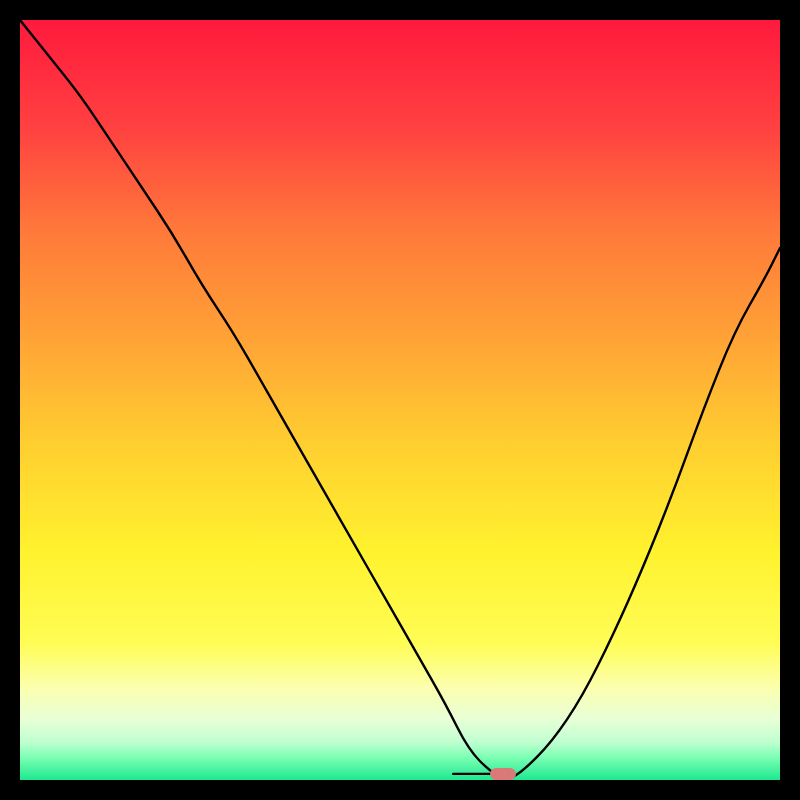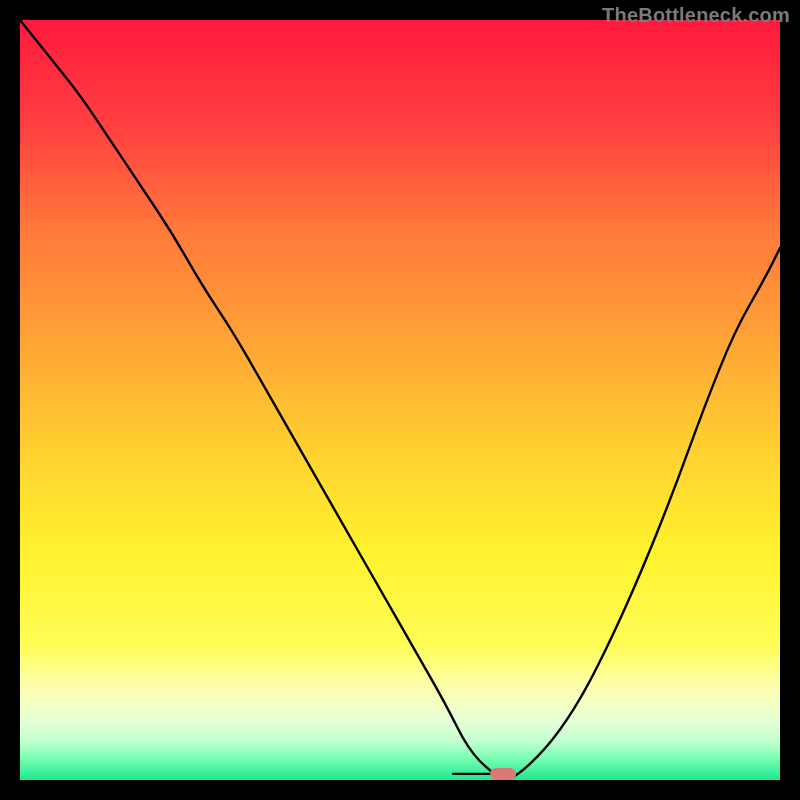--- a/index.html
+++ b/index.html
@@ -60,14 +60,13 @@
 <div class="stage">
 
   <div class="plot">
     <div class="gradient" id="grad" style="background: linear-gradient(rgb(255, 26, 61) 0%, rgb(255, 64, 64) 14%, rgb(255, 122, 58) 28%, rgb(255, 163, 54) 42%, rgb(255, 207, 48) 56%, rgb(255, 242, 46) 70%, rgb(255, 253, 85) 82%, rgb(251, 255, 176) 88%, rgb(232, 255, 214) 92%, rgb(191, 255, 208) 95%, rgb(125, 255, 180) 97%, rgb(29, 232, 144) 100%);"></div>
     <svg class="curve" viewBox="0 0 760 760" preserveAspectRatio="none">
       <path id="curvePath" fill="none" stroke="#000" stroke-width="2.4" stroke-linecap="round" stroke-linejoin="round" d="M 0.0 0.0 Q 0.0 0.0 15.2 19.0 Q 30.4 38.0 45.6 57.0 Q 60.8 76.0 76.0 98.8 Q 91.2 121.6 106.4 144.4 Q 121.6 167.2 136.8 190.0 Q 152.0 212.8 167.2 239.4 Q 182.4 266.0 197.6 288.8 Q 212.8 311.6 228.0 338.2 Q 243.2 364.8 258.4 391.4 Q 273.6 418.0 288.8 444.6 Q 304.0 471.2 319.2 497.8 Q 334.4 524.4 349.6 551.0 Q 364.8 577.6 380.0 604.2 Q 395.2 630.8 410.4 657.4 Q 425.6 684.0 437.0 706.8 Q 448.4 729.6 459.8 741.0 Q 471.2 752.4 478.8 756.2 Q 486.4 760.0 494.0 756.2 Q 501.6 752.4 516.8 737.2 Q 532.0 722.0 547.2 699.2 Q 562.4 676.4 577.6 646.0 Q 592.8 615.6 608.0 581.4 Q 623.2 547.2 638.4 509.2 Q 653.6 471.2 668.8 429.4 Q 684.0 387.6 699.2 349.6 Q 714.4 311.6 729.6 285.0 Q 744.8 258.4 752.4 243.2 T 760.0 228.0 M 433.2 753.9 L 471.2 753.9"></path>
     </svg>
     <div class="marker" id="marker" style="left: 469.6px; top: 748.2px; background: rgb(218, 122, 118);"></div>
   </div>
 
-  <div class="watermark">TheBottleneck.com</div>
 </div>
 
 </body></html>

